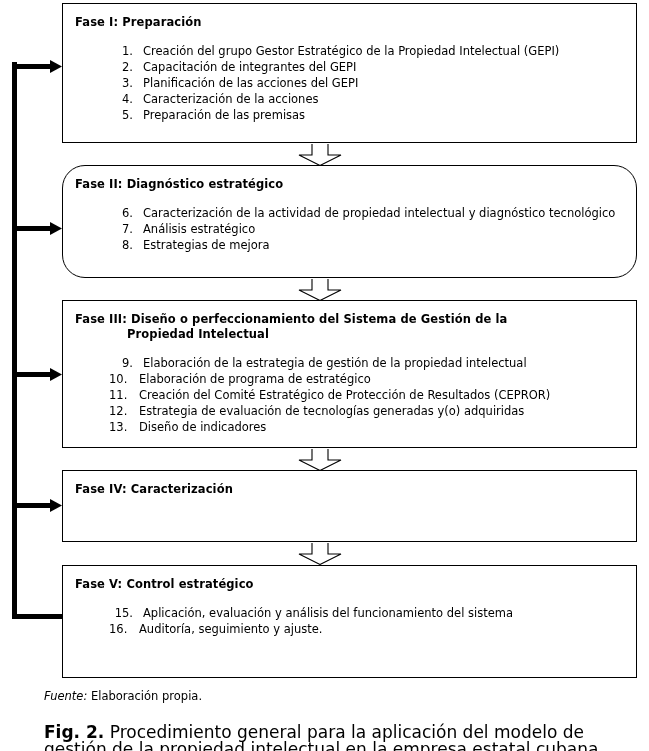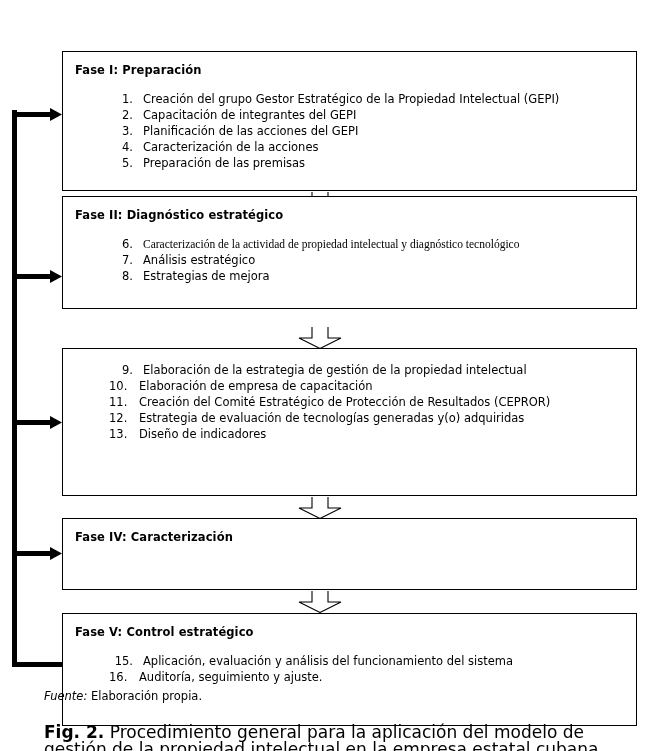--- a/index.html
+++ b/index.html
@@ -14,21 +14,20 @@
     font-family: "DejaVu Sans", sans-serif;
     color: #000000;
     overflow: hidden;
   }
 
   #diagram {
     position: absolute;
     left: 0; top: 0;
     width: 632px;
     height: 690px;
-    margin-top: 48px;
   }
 
   
   .phase-box {
     position: absolute;
     left: 62px;
     width: 575px;
     box-sizing: border-box;
     border: 1px solid #000000;
     background: #ffffff;
@@ -63,21 +62,20 @@
     position: absolute;
     left: 0;
     top: 0;
     width: 24px;
     text-align: right;
   }
   .step.justify .txt {
     display: block;
     text-align: justify;
     text-align-last: left;
-    font-family: Liberation Serif, serif;
   }
   .step.wide-num { padding-left: 30px; }
   .step.wide-num .num { width: 22px; text-align: left; }
 
   .steps-block { margin-top: 13px; }
 
   
   .connector {
     position: absolute;
     left: 296px;
@@ -157,21 +155,21 @@
       </li>
     </ul>
   </div>
 
   <div class="connector" style="top:144px;">
     <svg width="48" height="22" viewBox="0 0 48 22" xmlns="http://www.w3.org/2000/svg">
       <path d="M16,0 L16,11 L3,11 L24,21.5 L45,11 L32,11 L32,0" fill="#ffffff" stroke="#000000" stroke-width="1.1" stroke-linejoin="miter"></path>
     </svg>
   </div>
 
-  <div class="phase-box" id="box-2" style="top:148px; height:113px;">
+  <div class="phase-box" id="box-2" style="top:165px; height:113px;border-radius:23px;">
     <div class="phase-title">
       <span>Fase II: Diagnóstico estratégico</span>
     </div>
     <ul class="steps steps-block">
       <li class="step justify">
         <span class="num">6.</span>
           <span class="txt">Caracterización de la actividad de propiedad intelectual y diagnóstico tecnológico</span>
       </li>
       <li class="step">
         <span class="num">7.</span><span class="txt">Análisis estratégico</span>
@@ -182,26 +180,30 @@
     </ul>
   </div>
 
   <div class="connector" style="top:279px;">
     <svg width="48" height="22" viewBox="0 0 48 22" xmlns="http://www.w3.org/2000/svg">
       <path d="M16,0 L16,11 L3,11 L24,21.5 L45,11 L32,11 L32,0" fill="#ffffff" stroke="#000000" stroke-width="1.1" stroke-linejoin="miter"></path>
     </svg>
   </div>
 
   <div class="phase-box" id="box-3" style="top:300px; height:148px;">
+    <div class="phase-title">
+      <span>Fase III: Diseño o perfeccionamiento del Sistema de Gestión de la</span>
+      <span class="cont">Propiedad Intelectual</span>
+    </div>
     <ul class="steps steps-block">
       <li class="step">
         <span class="num">9.</span><span class="txt">Elaboración de la estrategia de gestión de la propiedad intelectual</span>
       </li>
       <li class="step wide-num">
-        <span class="num">10.</span><span class="txt">Elaboración de empresa de capacitación</span>
+        <span class="num">10.</span><span class="txt">Elaboración de programa de estratégico</span>
       </li>
       <li class="step wide-num">
         <span class="num">11.</span><span class="txt">Creación del Comité Estratégico de Protección de Resultados (CEPROR)</span>
       </li>
       <li class="step wide-num">
         <span class="num">12.</span><span class="txt">Estrategia de evaluación de tecnologías generadas y(o) adquiridas</span>
       </li>
       <li class="step wide-num">
         <span class="num">13.</span><span class="txt">Diseño de indicadores</span>
       </li>

